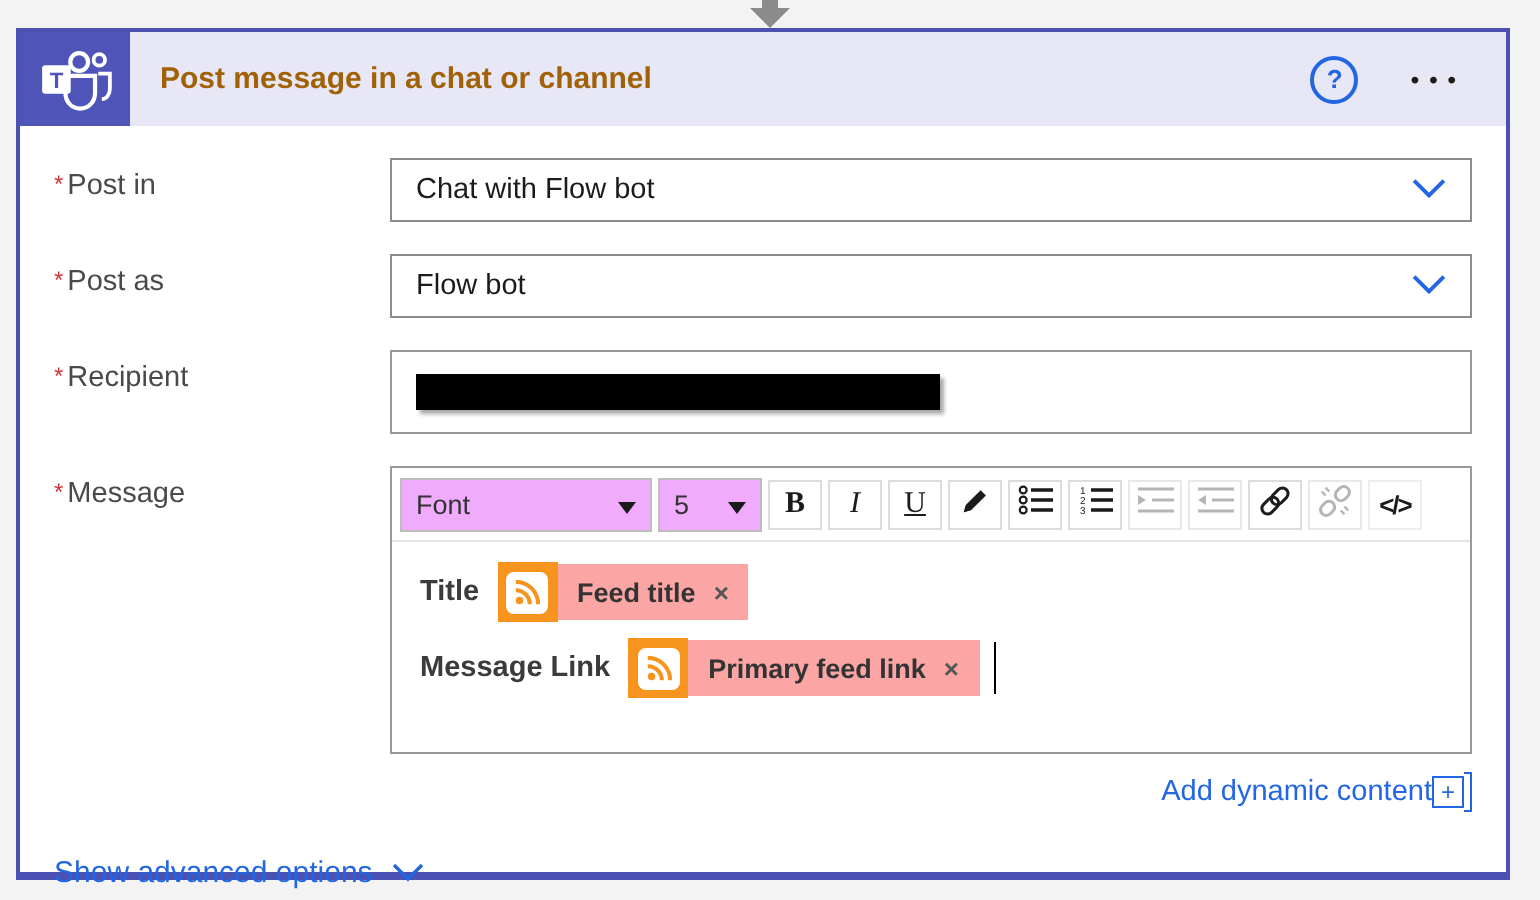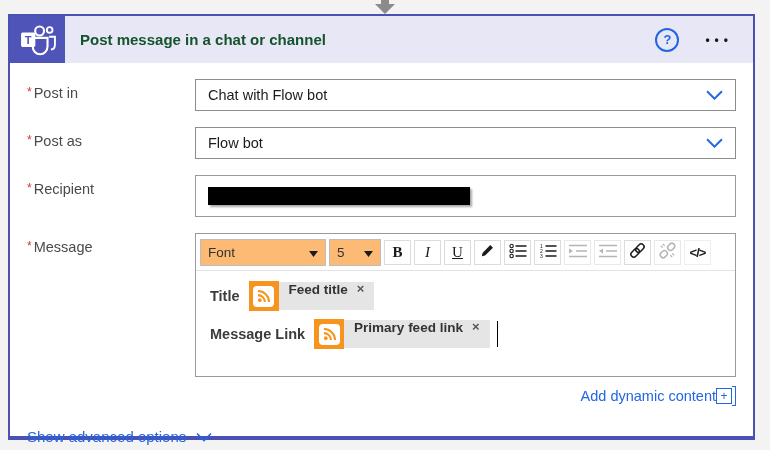--- a/index.html
+++ b/index.html
@@ -13,58 +13,58 @@
   .connector .stem{position:absolute;left:10px;top:0;width:8px;height:5px;background:#8b8b8b;}
   .connector .head{position:absolute;left:4px;top:4px;width:0;height:0;
     border-left:10px solid transparent;border-right:10px solid transparent;border-top:10px solid #8b8b8b;}
 
   .card{
     position:absolute;left:8px;top:14px;width:747px;height:426px;
     background:#fff;border:2px solid #4a51b2;border-bottom-width:4px;box-sizing:border-box;
   }
   .card-header{height:47px;background:#e7e7f5;display:flex;align-items:center;}
   .header-icon{width:55px;height:47px;background:#4e54b8;flex:none;display:flex;align-items:center;justify-content:center;}
-  .header-title{margin-left:15px;font-size:15px;color:#14532d;font-weight:600;}
+  .header-title{margin-left:15px;font-size:15px;color:#a16207;font-weight:600;}
   .header-actions{margin-left:auto;display:flex;align-items:center;gap:26px;margin-right:20px;}
   .help-icon{width:20px;height:20px;border:2px solid #2266e3;border-radius:50%;color:#2266e3;
     font-size:13px;font-weight:600;display:flex;align-items:center;justify-content:center;cursor:pointer;}
   .menu-dots{color:#1b1b1b;font-size:12px;letter-spacing:5px;font-weight:bold;cursor:pointer;}
 
   .card-body{padding:16px 17px 0 17px;}
   .row{display:flex;margin-bottom:16px;}
   .row-label{width:168px;padding-top:6px;font-size:14.5px;color:#4a4a4a;flex:none;}
   .req{color:#d13438;font-size:12px;vertical-align:top;margin-right:2px;}
   .field{width:546px;}
 
   .input{height:30px;border:1px solid #8f8d8b;background:#fff;display:flex;align-items:center;
     justify-content:space-between;padding:0 12px;font-size:14.5px;color:#1b1b1b;box-sizing:content-box;cursor:pointer;}
   .input-tall{height:40px;border:1px solid #9a9a9a;background:#fff;display:flex;align-items:center;padding:0 12px;}
   .redacted{width:262px;height:18px;background:#000;box-shadow:2px 2px 2px rgba(0,0,0,.35);}
 
   .editor{border:1px solid #9a9a9a;background:#fff;}
   .toolbar{height:36px;display:flex;align-items:center;padding:0 4px;gap:3px;border-bottom:1px solid #e3e3e3;}
   .tb-select{border:1px solid #bdbdbd;height:25px;display:flex;align-items:center;justify-content:space-between;
-    padding:0 7px;font-size:13.5px;color:#333;cursor:pointer;background:#fdba74;}
+    padding:0 7px;font-size:13.5px;color:#333;cursor:pointer;background:#f0abfc;}
   .tb-select.font{width:110px;}
   .tb-select.size{width:36px;gap:4px;}
   .tb-btn{min-width:27px;height:25px;border:1px solid #dcdcdc;background:#fff;display:flex;align-items:center;
     justify-content:center;font-size:15px;color:#1b1b1b;cursor:pointer;padding:0 2px;box-sizing:border-box;}
   .tb-btn.disabled{color:#b5b5b5;border-color:#e8e8e8;cursor:default;}
   .glyph-serif{font-family:"Liberation Serif", serif;font-weight:bold;}
   .glyph-italic{font-family:"Liberation Serif", serif;font-style:italic;}
   .glyph-underline{font-family:"Liberation Serif", serif;text-decoration:underline;}
   .tb-btn.code{font-size:13px;font-weight:bold;letter-spacing:-1px;border-color:#eee;}
 
   .editor-content{padding:9px 14px 8px 14px;min-height:88px;font-size:14.5px;color:#3b3b3b;font-weight:bold;}
   .content-line{display:flex;align-items:center;margin-bottom:6px;min-height:32px;}
   .line-text{margin-right:9px;white-space:nowrap;}
   .pill{display:inline-flex;align-items:center;cursor:pointer;}
   .pill-icon{width:30px;height:30px;background:#f7941d;display:flex;align-items:center;justify-content:center;flex:none;}
   .pill-icon-inner{width:21px;height:21px;background:#fff;border-radius:4px;display:flex;align-items:center;justify-content:center;}
-  .pill-label{background:#e5e5e5;height:28px;display:flex;align-items:flex-start;padding:0 10px;font-size:13.5px;color:#333;gap:9px;}
+  .pill-label{background:#fca5a5;height:28px;display:flex;align-items:center;padding:0 10px;font-size:13.5px;color:#333;gap:9px;}
   .pill-x{color:#555;font-size:13px;cursor:pointer;line-height:1;}
   .cursor-bar{width:1.5px;height:26px;background:#000;margin-left:7px;}
 
   .adc-row{display:flex;justify-content:flex-end;align-items:center;gap:0;margin-top:9px;}
   .adc-link{color:#2266e3;font-size:14.5px;cursor:pointer;}
   .adc-icon{display:flex;align-items:center;cursor:pointer;}
   .adc-plus{width:14px;height:14px;border:1px solid #2266e3;color:#2266e3;font-size:12px;display:flex;
     align-items:center;justify-content:center;line-height:1;}
   .adc-bar{width:3px;height:18px;border:1px solid #2266e3;border-left:none;}
 

